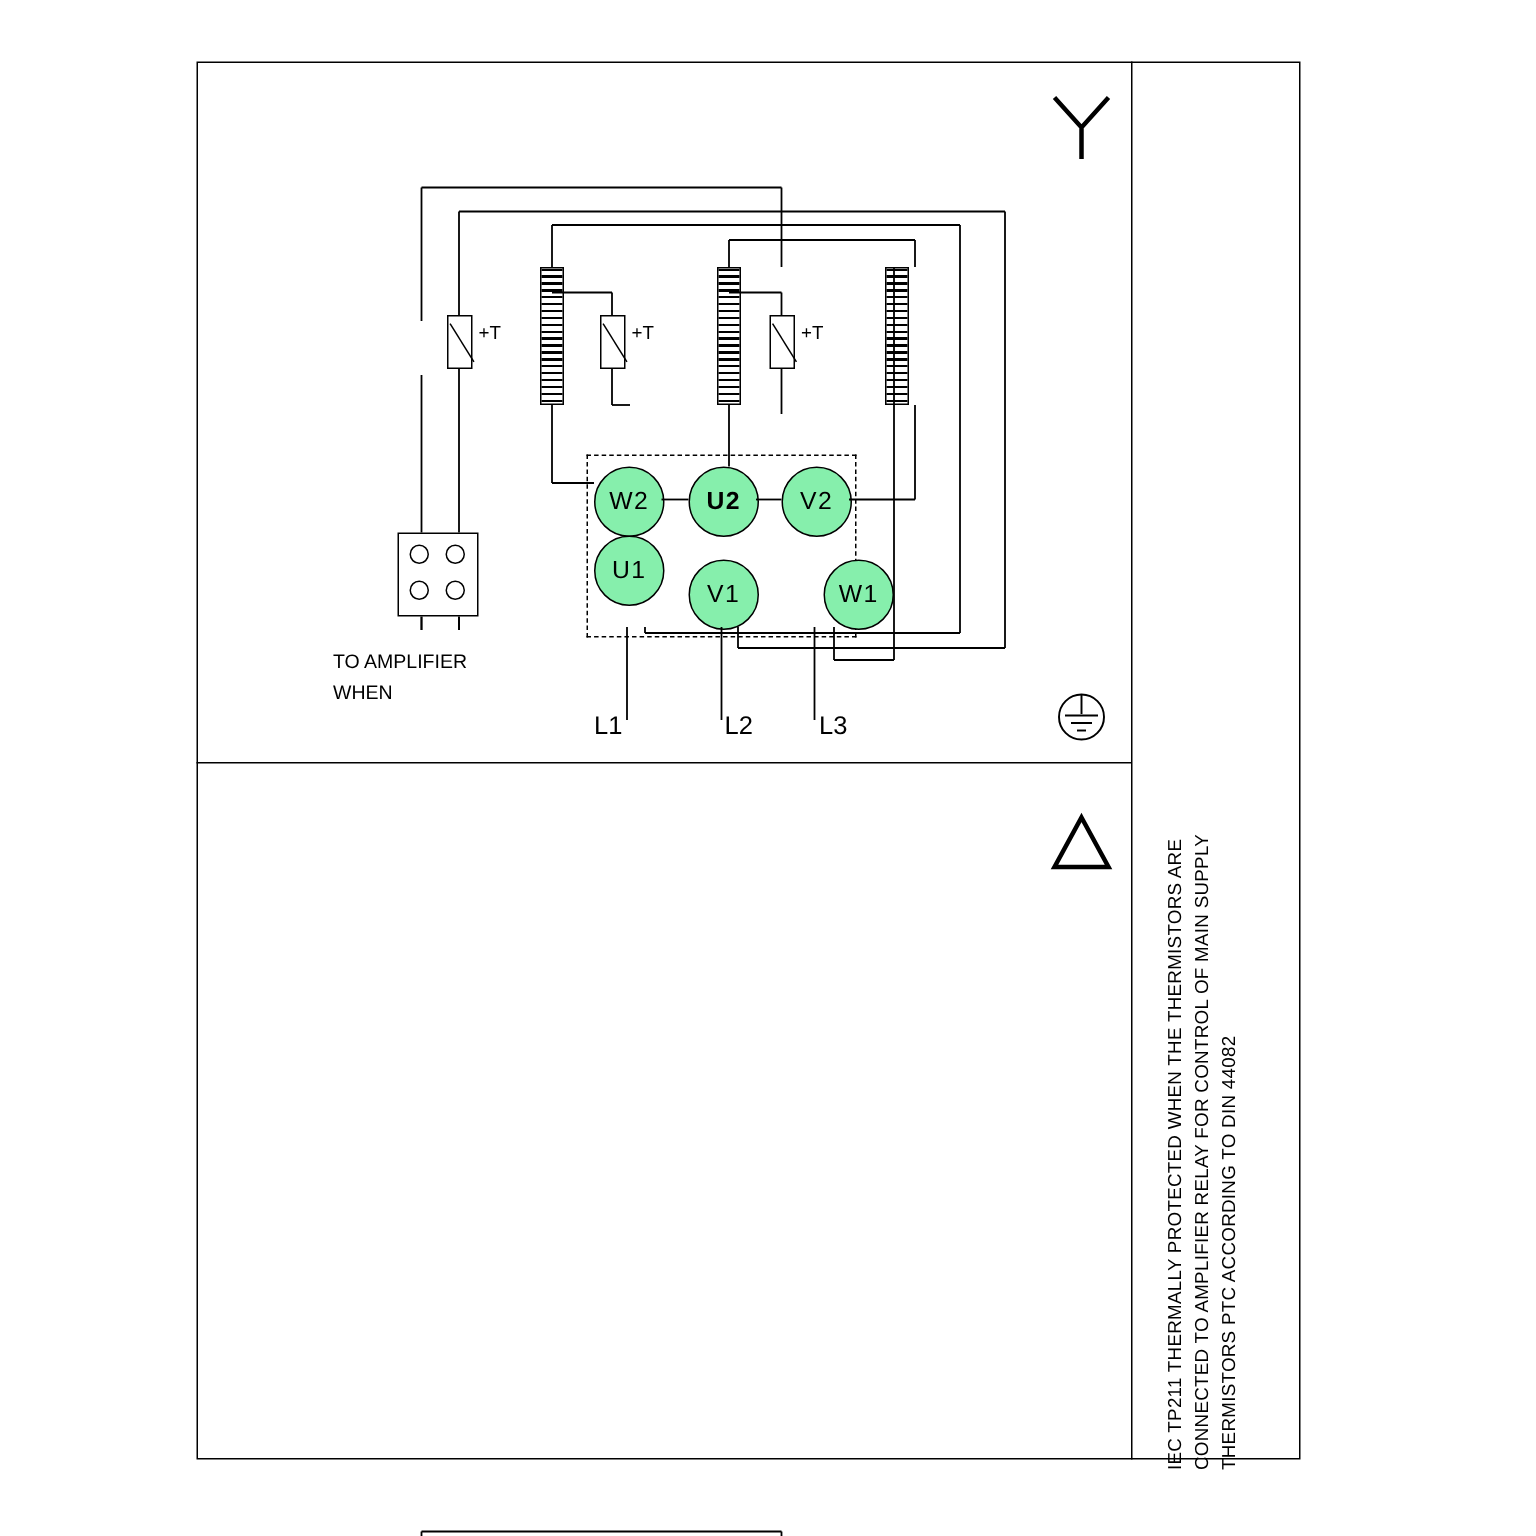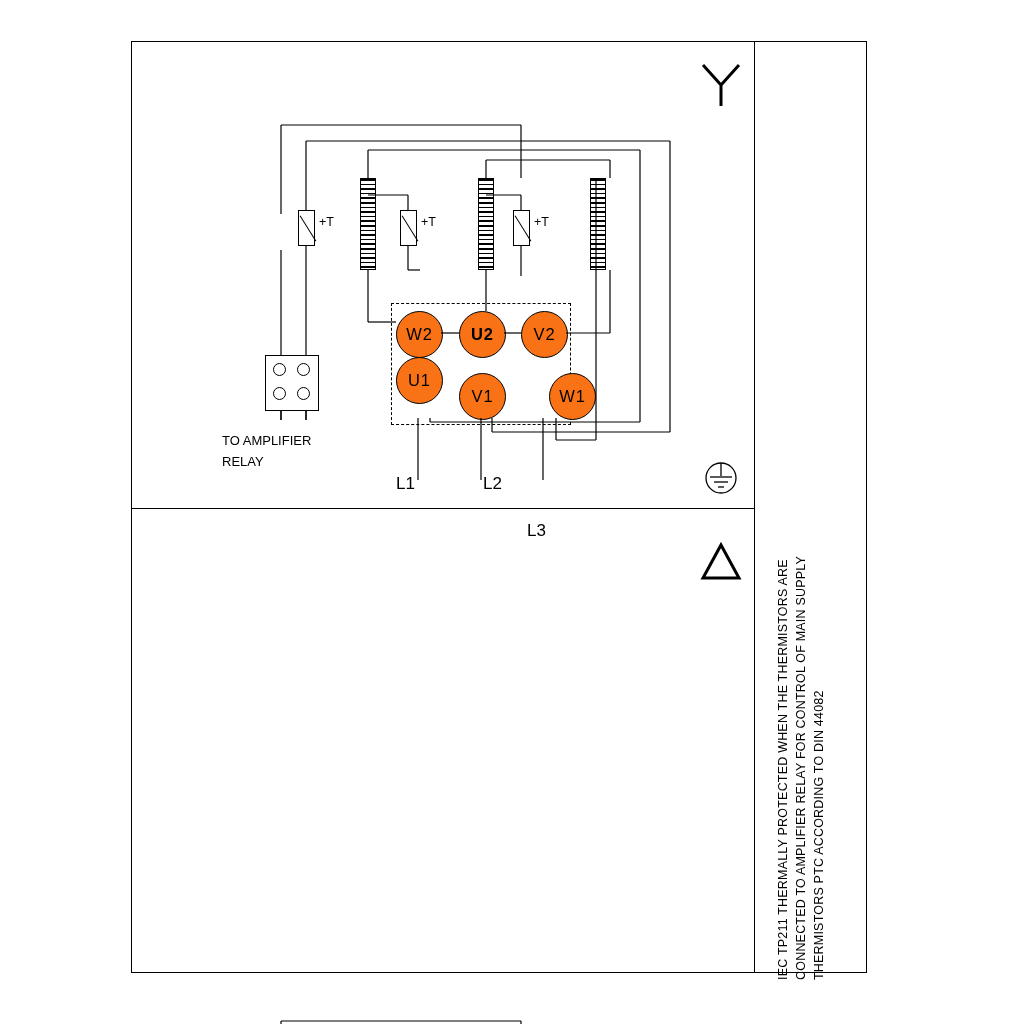--- a/index.html
+++ b/index.html
@@ -104,21 +104,21 @@
     font-size: 12.5px;
     color: #000;
   }
 
   .node {
     position: absolute;
     width: 45px;
     height: 45px;
     border: 1.4px solid #000;
     border-radius: 50%;
-    background: #f97316;
+    background: #86efac;
     display: flex;
     align-items: center;
     justify-content: center;
     font-size: 16.5px;
     letter-spacing: 1px;
     color: #000;
   }
 
   .dash-box {
     position: absolute;
@@ -268,25 +268,25 @@
     </svg>
 
     <div class="term-block" style="left:265px; top:355px;">
       <div class="term-dot" style="left:7px; top:7px;"></div>
       <div class="term-dot" style="left:31px; top:7px;"></div>
       <div class="term-dot" style="left:7px; top:31px;"></div>
       <div class="term-dot" style="left:31px; top:31px;"></div>
     </div>
 
     <div class="lbl" style="left:222px; top:433px;text-align:right;">TO AMPLIFIER</div>
-    <div class="lbl" style="left:222px; top:454px;">RELAY</div>
+    <div class="lbl" style="left:222px; top:454px;">WHEN</div>
 
     <div class="lbl-phase" style="left:396px; top:474px;">L1</div>
     <div class="lbl-phase" style="left:483px; top:474px;">L2</div>
-    <div class="lbl-phase" style="left:527px; top:474px;margin-top:47px;">L3</div>
+    <div class="lbl-phase" style="left:546px; top:474px;">L3</div>
   </div>
 
   <div class="abs" style="left:0; top:448px; width:754px; height:525px;">
 
     <svg class="sym-tri" style="left:698px; top:92px;" width="46" height="44" viewBox="0 0 46 44">
       <path d="M23 5 L41 38 L5 38 Z" stroke="#000" stroke-width="3" fill="none"></path>
     </svg>
 
     <svg class="abs" style="left:0; top:0;" width="754" height="973" viewBox="0 0 754 973">
       <g stroke="#000" stroke-width="1.2" fill="none">

